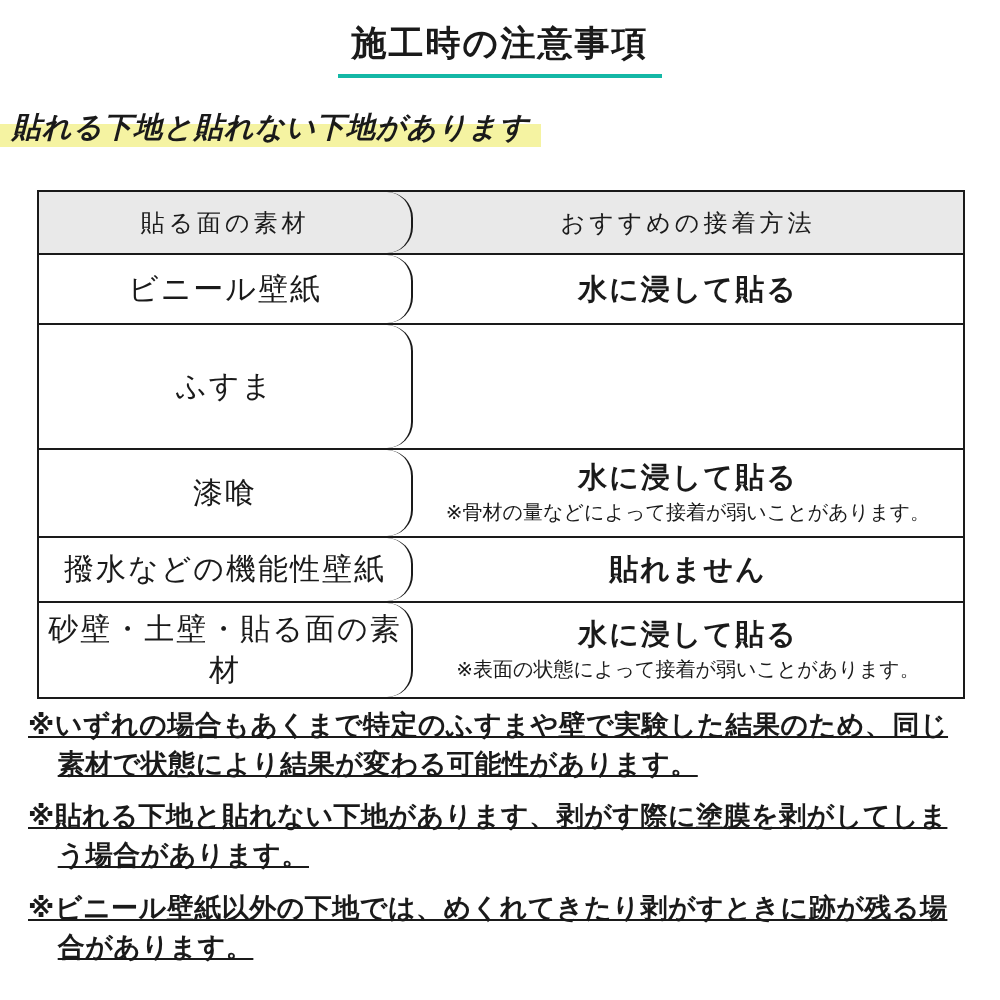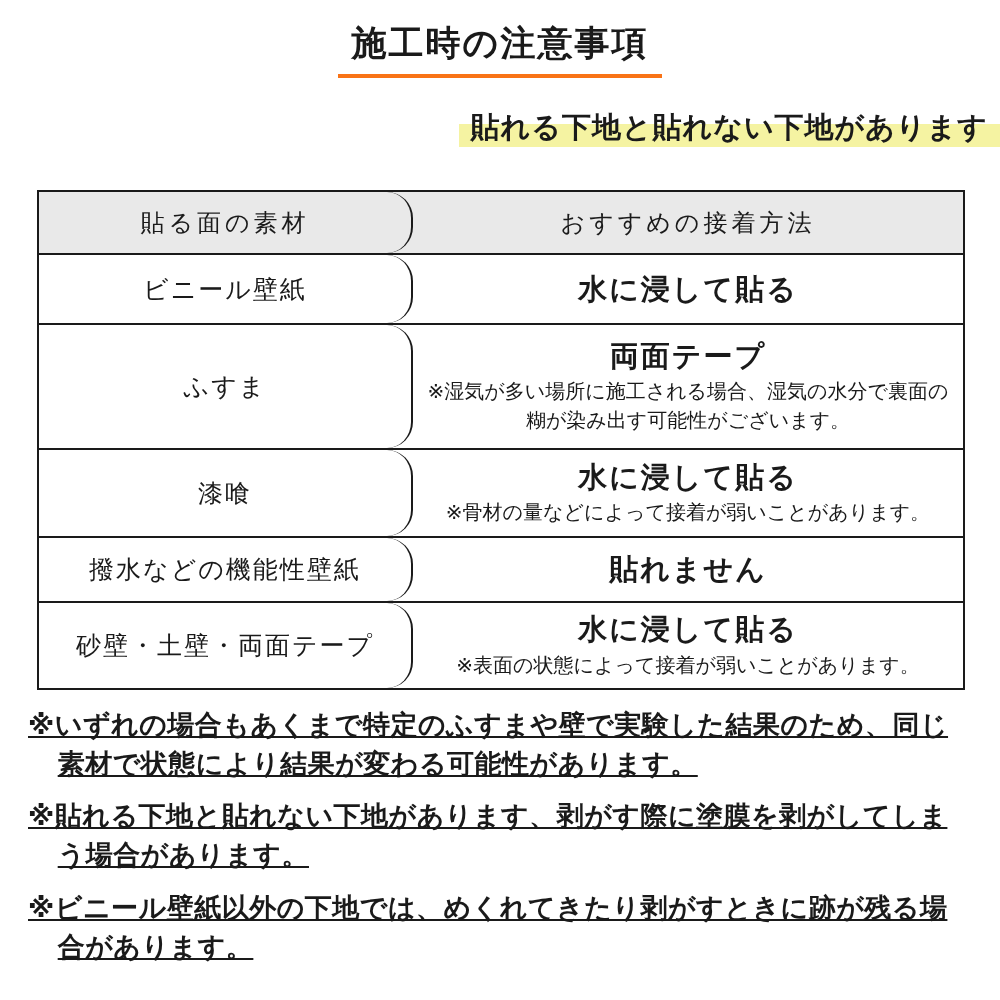--- a/index.html
+++ b/index.html
@@ -23,27 +23,28 @@
     text-align:center;
     padding-top:22px;
   }
   .page-title{
     display:inline-block;
     font-size:35px;
     font-weight:700;
     letter-spacing:2px;
     line-height:1.2;
     padding:0 14px 10px 14px;
-    border-bottom:4px solid #f97316;
+    border-bottom:4px solid #14b8a6;
   }
 
   
   .subtitle-wrap{
-    text-align:right;
+    text-align:left;
     margin-top:30px;
+    font-style:italic;
   }
   .subtitle{
     display:inline-block;
     font-size:29px;
     font-weight:700;
     letter-spacing:1px;
     line-height:1.35;
     padding:0 12px;
     background:linear-gradient(to bottom, transparent 42%, var(--hl) 42%, var(--hl) 100%, transparent 100%);
   }
@@ -72,21 +73,21 @@
   }
   .col-material{border-right:2px solid var(--border);}
   .thead{background:var(--headbg);}
   .thead .th{
     min-height:61px;
     font-size:24px;
     font-weight:500;
     letter-spacing:4px;
   }
   .material{
-    font-size:25px;
+    font-size:30px;
     font-weight:500;
     letter-spacing:2px;
   }
   .method{
     font-size:29px;
     font-weight:700;
     letter-spacing:2px;
     line-height:1.25;
   }
   .cell-note{
@@ -141,44 +142,40 @@
   <div class="tr">
     <div class="td col-material material row-h1">ビニール壁紙</div>
     <div class="td row-h1">
       <div class="method">水に浸して貼る</div>
 
     </div>
   </div>
 
   <div class="tr">
     <div class="td col-material material row-h2">ふすま</div>
-    <div class="td row-h2">
-      <div class="method">両面テープ</div>
-      <div class="cell-note">※湿気が多い場所に施工される場合、湿気の水分で裏面の糊が染み出す可能性がございます。</div>
-    </div>
   </div>
 
   <div class="tr">
     <div class="td col-material material row-h3">漆喰</div>
     <div class="td row-h3">
       <div class="method">水に浸して貼る</div>
       <div class="cell-note">※骨材の量などによって接着が弱いことがあります。</div>
     </div>
   </div>
 
   <div class="tr">
     <div class="td col-material material row-h4">撥水などの機能性壁紙</div>
     <div class="td row-h4">
       <div class="method">貼れません</div>
 
     </div>
   </div>
 
   <div class="tr">
-    <div class="td col-material material row-h5">砂壁・土壁・両面テープ</div>
+    <div class="td col-material material row-h5">砂壁・土壁・貼る面の素材</div>
     <div class="td row-h5">
       <div class="method">水に浸して貼る</div>
       <div class="cell-note">※表面の状態によって接着が弱いことがあります。</div>
     </div>
   </div>
 
 </div>
 
 <div class="notes">
   <p class="note">※いずれの場合もあくまで特定のふすまや壁で実験した結果のため、同じ素材で状態により結果が変わる可能性があります。</p>

